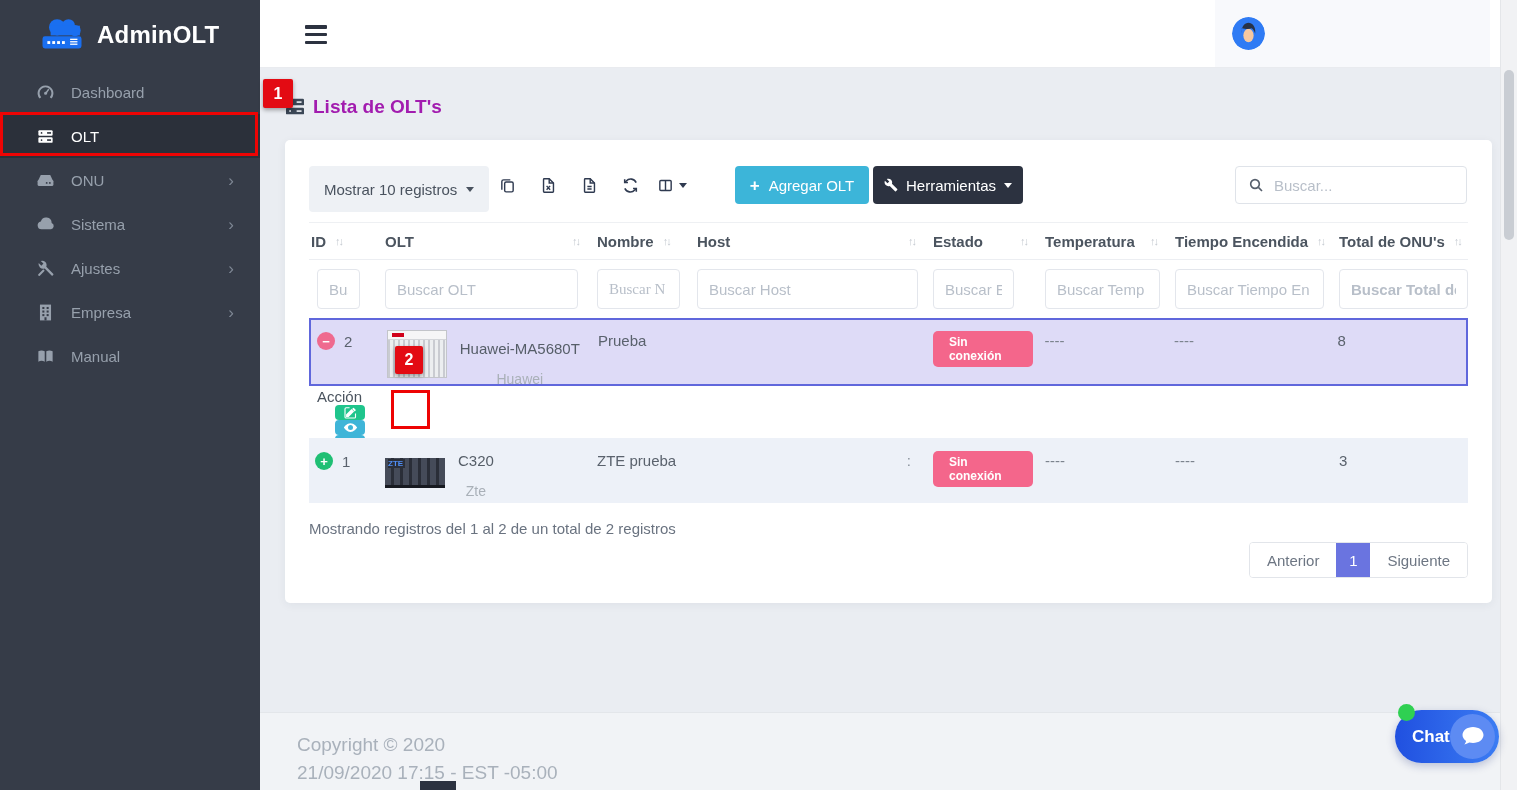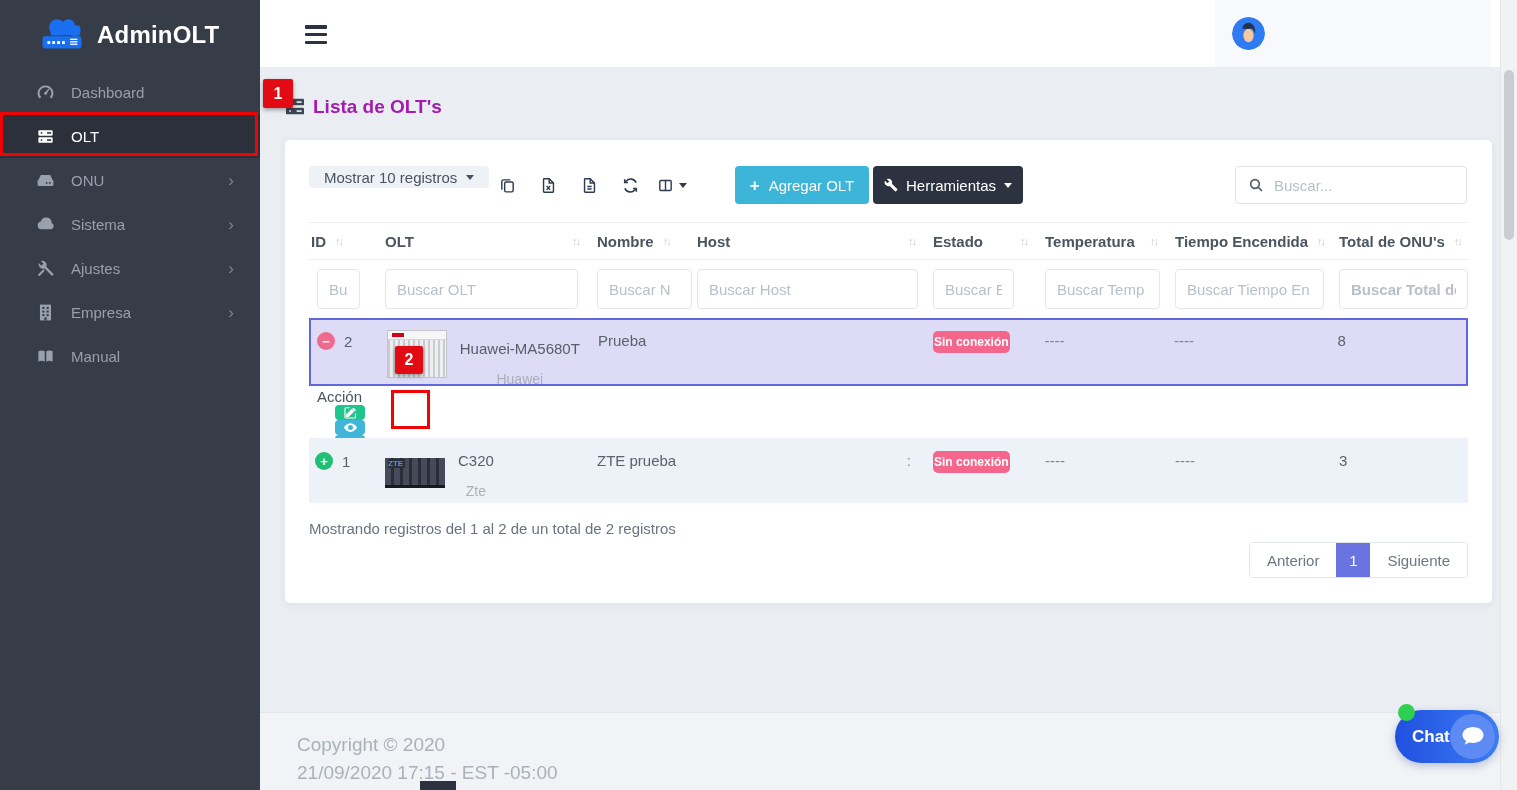--- a/index.html
+++ b/index.html
@@ -27,21 +27,21 @@
   
   .scrollbar { position:absolute; right:0; top:0; width:17px; height:790px; background:#f1f2f4; border-left:1px solid #e4e6e9; z-index:4; }
   .scroll-thumb { position:absolute; left:3px; right:3px; top:70px; height:170px; background:#c9cdd3; border-radius:6px; }
   
   .content { position:absolute; left:260px; top:68px; width:1240px; height:722px; background:#eaedf2; }
   .page-title { position:absolute; left:25px; top:28px; display:flex; align-items:center; gap:8px; color:#a21caf; font-size:19px; font-weight:bold; }
   .page-title svg { width:20px; height:18px; }
   .card { position:absolute; left:25px; top:72px; width:1207px; height:463px; background:#fff; border-radius:5px; box-shadow:0 2px 10px rgba(40,50,70,.06); }
   
   .toolbar { position:absolute; left:24px; right:25px; top:26px; height:40px; }
-  .show-entries { position:absolute; left:0; top:0; height:22px; background:#eef1f5; border:none; border-radius:4px; padding:8px 15px; display:flex; align-items:center; gap:9px; color:#49525e; font-size:15px; cursor:pointer; }
+  .show-entries { position:absolute; left:0; top:0; height:46px; background:#eef1f5; border:none; border-radius:4px; padding:8px 15px; display:flex; align-items:center; gap:9px; color:#49525e; font-size:15px; cursor:pointer; }
   .caret { width:0; height:0; border-left:4.5px solid transparent; border-right:4.5px solid transparent; border-top:5px solid currentColor; display:inline-block; }
   .tool-icons { position:absolute; left:178px; top:0; height:38px; display:flex; align-items:center; }
   .tool-icon { width:41px; height:38px; display:flex; align-items:center; justify-content:center; color:#2f3a50; cursor:pointer; }
   .tool-icon svg { width:17px; height:17px; }
   .tool-icon .caret { margin-left:5px; border-top-color:#2f3a50; }
   .btn-add { position:absolute; left:426px; top:0; width:134px; height:38px; background:#3cb5d9; color:#fff; border:none; border-radius:4px; font-size:15px; display:flex; align-items:center; justify-content:center; gap:9px; cursor:pointer; }
   .btn-add .plus { font-size:17px; font-weight:bold; line-height:1; }
   .btn-tools { position:absolute; left:564px; top:0; width:150px; height:38px; background:#2c3240; color:#fff; border:none; border-radius:4px; font-size:15px; display:flex; align-items:center; justify-content:center; gap:8px; cursor:pointer; }
   .btn-tools svg { width:14px; height:14px; }
   .search-box { position:absolute; right:0; top:0; width:232px; height:38px; border:1px solid #dfe3e9; border-radius:4px; background:#fff; display:flex; align-items:center; padding:0 12px; gap:10px; }
@@ -64,21 +64,21 @@
   .row-selected { top:178px; height:68px; background:#dedbf7; border:2px solid #6067dc; padding-top:10px; }
   .row-striped { top:298px; height:65px; background:#edf1f8; }
   .cell { padding-left:12px; }
   .idcell { display:flex; align-items:center; gap:9px; padding-left:6px; margin-top:2px; }
   .expander { width:18px; height:18px; border-radius:50%; color:#fff; font-size:13px; font-weight:bold; display:flex; align-items:center; justify-content:center; cursor:pointer; line-height:1; }
   .exp-minus { background:#ef6a8f; }
   .exp-plus { background:#1fbf74; }
   .oltcell { display:flex; gap:13px; }
   .olt-name { color:#565e68; }
   .olt-brand { color:#a9b0b8; font-size:14px; margin-top:14px;text-align:center; }
-  .badge-status { display:inline-block; background:#f4668b; color:#fff; font-size:12px; font-weight:bold; padding:4px 1px; border-radius:5px; margin-top:1px; }
+  .badge-status { display:inline-block; background:#f4668b; color:#fff; font-size:12px; font-weight:bold; padding:4px 16px; border-radius:5px; margin-top:1px; }
   .hostcell { text-align:right; padding-right:10px; color:#8a919c; }
   .dim { color:#7c848e; }
   
   .dev-huawei { width:60px; height:48px; border:1px solid #c3c5ca; background:repeating-linear-gradient(90deg,#c9cbd1 0 2px,#eceef0 2px 5px); position:relative; flex:none; }
   .dev-huawei::before { content:""; position:absolute; left:0; right:0; top:0; height:8px; background:#f6f6f7; border-bottom:1px solid #d4d6da; }
   .dev-huawei::after { content:""; position:absolute; left:4px; top:2px; width:12px; height:4px; background:#d0021b; }
   .dev-zte { width:60px; height:30px; background:#2a2e38; border-bottom:3px solid #171a21; background-image:repeating-linear-gradient(90deg,#454b59 0 6px,#2a2e38 6px 9px); position:relative; flex:none; margin-top:8px; }
   .dev-zte .zte-logo { position:absolute; left:3px; top:1px; font-size:8px; font-weight:bold; color:#4f8df5; background:#2a2e38; padding-right:2px; }
   
   .action-row { position:absolute; left:24px; top:248px; height:42px; display:flex; align-items:center; font-size:15px; color:#4a535e;flex-direction:column; }
@@ -364,21 +364,21 @@
         </div>
       <div class="th c-total">
           <span>Total de ONU's</span>
           <span class="sort">↑↓</span>
         </div>
     </div>
 
     <div class="filter-row">
       <div class="fcell c-id"><input class="filter-input" style="width: 43px;" placeholder="Bus"></div>
       <div class="fcell c-olt"><input class="filter-input" style="width: 193px;" placeholder="Buscar OLT"></div>
-      <div class="fcell c-nombre"><input class="filter-input" style="width: 95px;" placeholder="Buscar N"></div>
+      <div class="fcell c-nombre"><input class="filter-input" style="width: 83px; font-family: Liberation Serif, serif;" placeholder="Buscar N"></div>
       <div class="fcell c-host"><input class="filter-input" style="width: 221px;" placeholder="Buscar Host"></div>
       <div class="fcell c-estado"><input class="filter-input" style="width: 81px;" placeholder="Buscar E"></div>
       <div class="fcell c-temp"><input class="filter-input" style="width: 115px;" placeholder="Buscar Temp"></div>
       <div class="fcell c-tiempo"><input class="filter-input" style="width: 149px;" placeholder="Buscar Tiempo En"></div>
       <div class="fcell c-total"><input class="filter-input" style="width: 129px; font-weight: bold;" placeholder="Buscar Total de"></div>
     </div>
 
     <div class="trow row-selected">
       <div class="idcell c-id">
         <span class="expander exp-minus">−</span>

